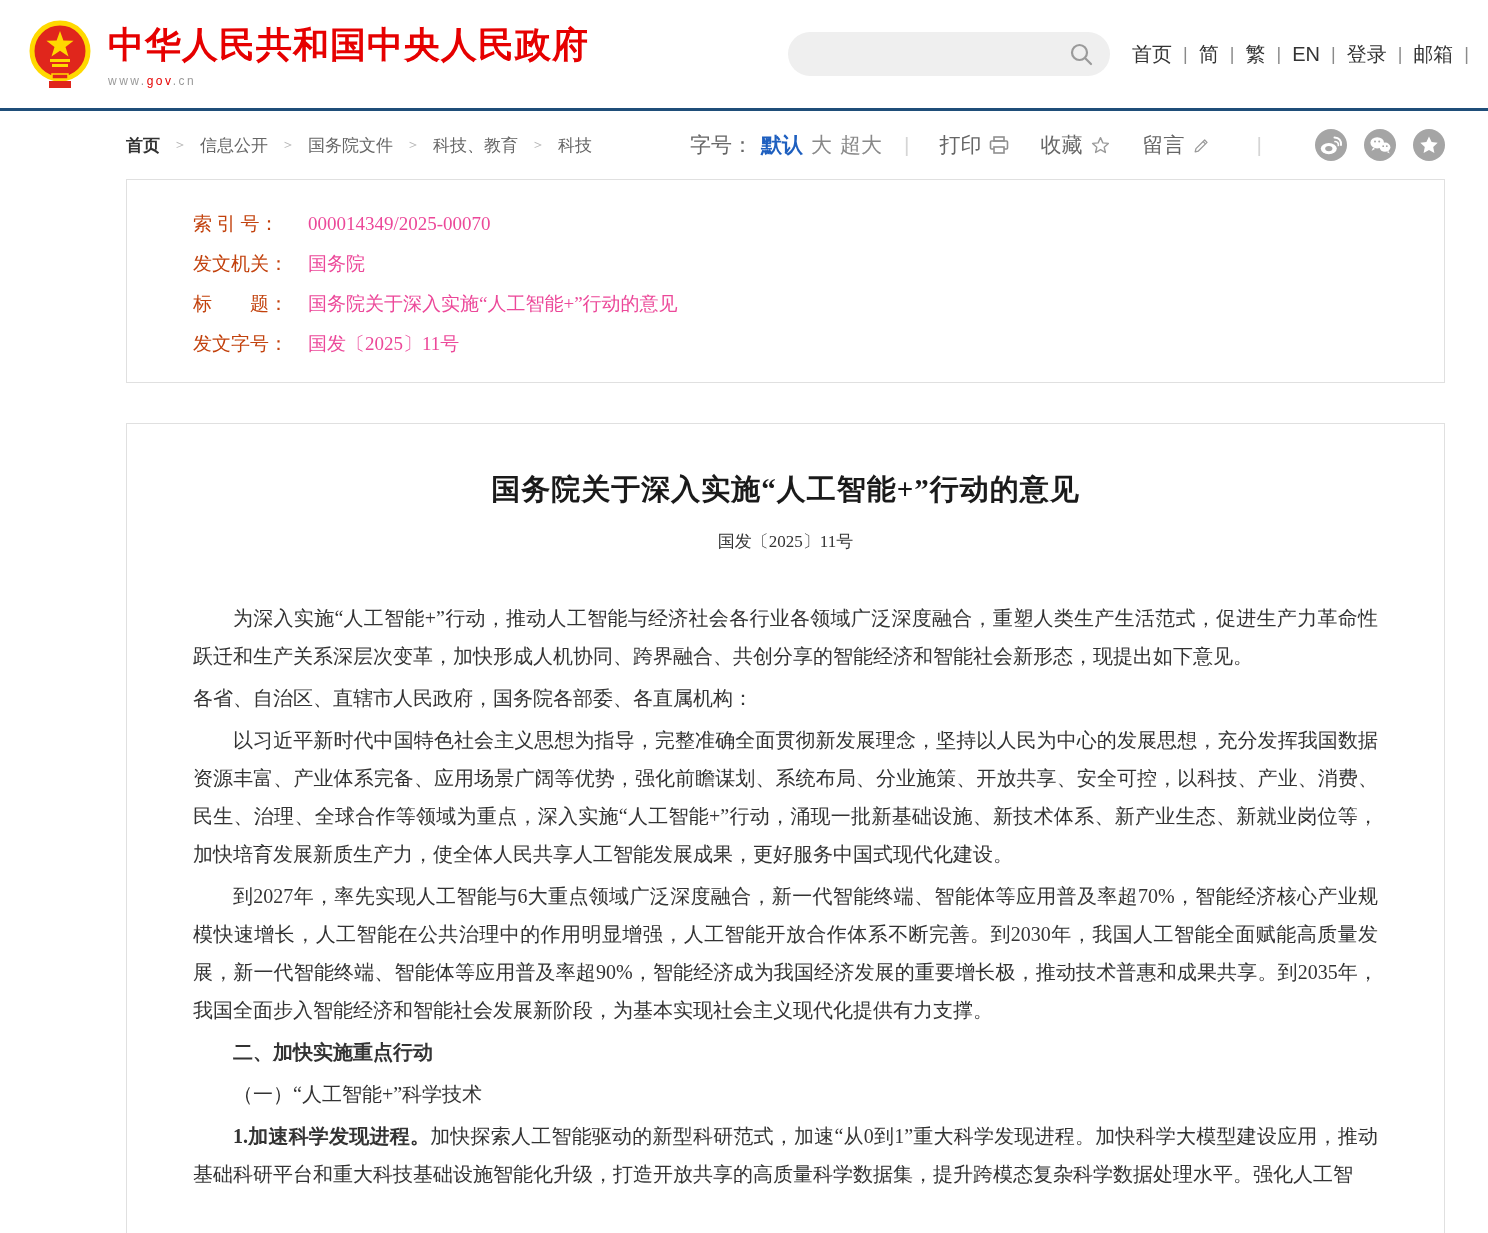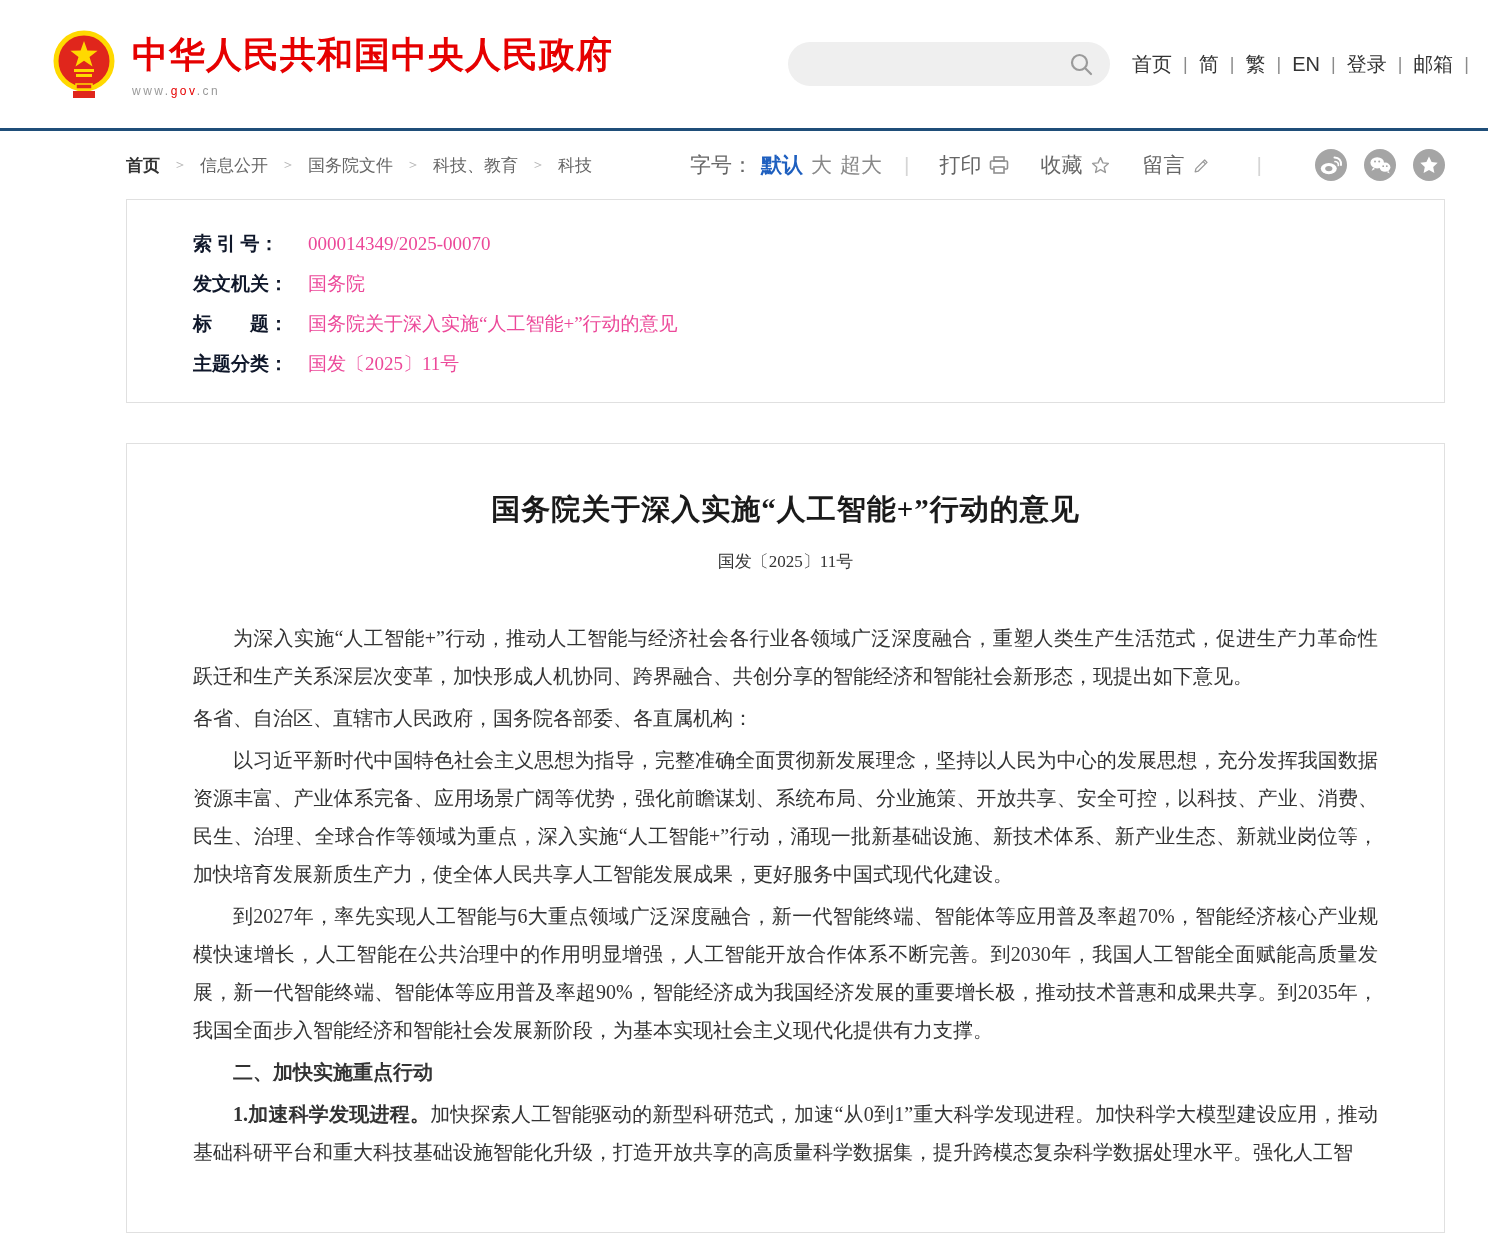--- a/index.html
+++ b/index.html
@@ -1,21 +1,21 @@
 <!DOCTYPE html>
 <html><head>
 <meta charset="utf-8">
 <style>
   * { box-sizing: border-box; margin: 0; padding: 0; }
   html, body { width: 1488px; height: 1233px; overflow: hidden; background: #fff; }
   body { font-family: "Liberation Sans", "DejaVu Sans", sans-serif; }
 
   
   .site-header { display: flex; align-items: center; justify-content: space-between;
-                 height: 128px; padding: 0 8px 0 24px; background: #fff; margin-left: 24px; }
+                 height: 108px; padding: 0 8px 0 24px; background: #fff; }
   .brand { display: flex; align-items: center; }
   .emblem { width: 72px; height: 72px; flex: 0 0 72px; }
   .brand-text { margin-left: 12px; }
   .site-title { font-size: 36px; font-weight: bold; color: #e60000; letter-spacing: 1px; }
   .site-url { margin-top: 4px; font-size: 12px; color: #9a9a9a; letter-spacing: 2.5px; }
   .site-url .red { color: #e60000; }
   .header-right { display: flex; align-items: center; }
   .searchbox { position: relative; width: 322px; height: 44px; background: #efefef;
                border-radius: 22px; margin-right: 22px; }
   .searchbox input { position: absolute; left: 18px; top: 0; width: 250px; height: 44px;
@@ -45,21 +45,21 @@
   .share .s-icon { width: 32px; height: 32px; margin-left: 17px; cursor: pointer; }
 
   
   .meta-box { width: 1319px; margin-left: 126px; border: 1px solid #e0e0e0;
               padding: 24px 0 18px; display: flex;
               font-family: "Liberation Serif", "DejaVu Serif", serif; }
   .meta-col { width: 50%; }
   .meta-cell { display: flex; height: 40px; align-items: center; font-size: 19px; }
   .meta-col.left .meta-cell { padding-left: 66px; }
   .meta-col.right .meta-cell { padding-left: 0; }
-  .meta-label { font-weight: bold; color: #0f172a; white-space: pre; min-width: 97px; }
+  .meta-label { font-weight: normal; color: #c2410c; white-space: pre; min-width: 97px; }
   .meta-value { color: #ec4899; margin-left: 18px; }
 
   
   .doc-box { width: 1319px; margin-left: 126px; margin-top: 40px; border: 1px solid #e0e0e0;
              padding: 46px 66px 40px; min-height: 790px;
              font-family: "Liberation Serif", "DejaVu Serif", serif; }
   .doc-title { text-align: center; font-size: 29px; font-weight: bold; color: #1a1a1a; letter-spacing: 1px; }
   .doc-number { text-align: center; font-size: 17px; color: #333; margin-top: 20px; }
   .doc-body { margin-top: 46px; font-size: 20px; color: #333; line-height: 38px; }
   .doc-body .para { margin: 4px 0; text-indent: 2em; text-align: justify; }
@@ -202,30 +202,31 @@
     </div>
     <div class="meta-cell">
       <span class="meta-label">发文机关：</span>
       <span class="meta-value">国务院</span>
     </div>
     <div class="meta-cell">
       <span class="meta-label">标　　题：</span>
       <span class="meta-value">国务院关于深入实施“人工智能+”行动的意见</span>
     </div>
     <div class="meta-cell">
-      <span class="meta-label">主题分类：</span>
+      <span class="meta-label">发文字号：</span>
       <span class="meta-value">国发〔2025〕11号</span>
     </div>
   </div>
 </section>
 
 <section class="doc-box">
   <h1 class="doc-title">国务院关于深入实施“人工智能+”行动的意见</h1>
   <div class="doc-number">国发〔2025〕11号</div>
   <div class="doc-body">
       <p class="para normal">为深入实施“人工智能+”行动，推动人工智能与经济社会各行业各领域广泛深度融合，重塑人类生产生活范式，促进生产力革命性跃迁和生产关系深层次变革，加快形成人机协同、跨界融合、共创分享的智能经济和智能社会新形态，现提出如下意见。</p>
       <p class="para salutation">各省、自治区、直辖市人民政府，国务院各部委、各直属机构：</p>
       <p class="para normal">以习近平新时代中国特色社会主义思想为指导，完整准确全面贯彻新发展理念，坚持以人民为中心的发展思想，充分发挥我国数据资源丰富、产业体系完备、应用场景广阔等优势，强化前瞻谋划、系统布局、分业施策、开放共享、安全可控，以科技、产业、消费、民生、治理、全球合作等领域为重点，深入实施“人工智能+”行动，涌现一批新基础设施、新技术体系、新产业生态、新就业岗位等，加快培育发展新质生产力，使全体人民共享人工智能发展成果，更好服务中国式现代化建设。</p>
       <p class="para normal">到2027年，率先实现人工智能与6大重点领域广泛深度融合，新一代智能终端、智能体等应用普及率超70%，智能经济核心产业规模快速增长，人工智能在公共治理中的作用明显增强，人工智能开放合作体系不断完善。到2030年，我国人工智能全面赋能高质量发展，新一代智能终端、智能体等应用普及率超90%，智能经济成为我国经济发展的重要增长极，推动技术普惠和成果共享。到2035年，我国全面步入智能经济和智能社会发展新阶段，为基本实现社会主义现代化提供有力支撑。</p>
       <p class="para heading">二、加快实施重点行动</p>
+      <p class="para subheading">（一）“人工智能+”科学技术</p>
       <p class="para normal"><b>1.加速科学发现进程。</b>加快探索人工智能驱动的新型科研范式，加速“从0到1”重大科学发现进程。加快科学大模型建设应用，推动基础科研平台和重大科技基础设施智能化升级，打造开放共享的高质量科学数据集，提升跨模态复杂科学数据处理水平。强化人工智</p>
     </div>
 </section>
 
 </body></html>

